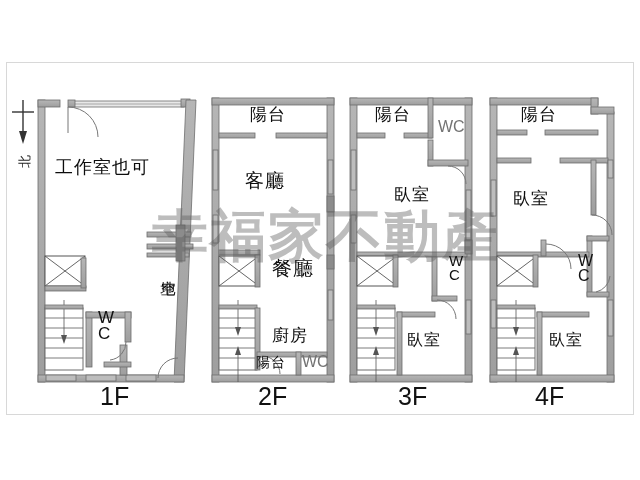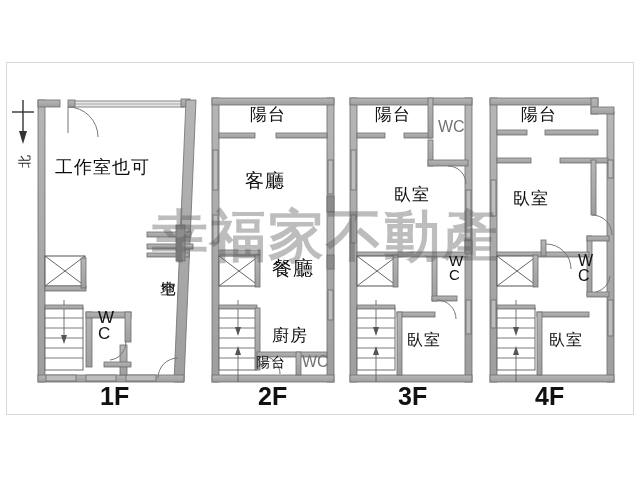--- a/index.html
+++ b/index.html
@@ -69,21 +69,20 @@
     line-height: 0.95;
     font-family: "Liberation Sans", sans-serif;
     color: #111;
   }
   .floor-tag {
     position: absolute;
     font-family: "Liberation Sans", sans-serif;
     font-size: 25px;
     color: #111111;
     letter-spacing: 0px;
-    font-weight: bold;
   }
   .north-label {
     position: absolute;
     font-size: 13px;
     color: #222;
     font-family: "DejaVu Sans", sans-serif;
     transform: rotate(-90deg);
     transform-origin: left top;
   }
   

